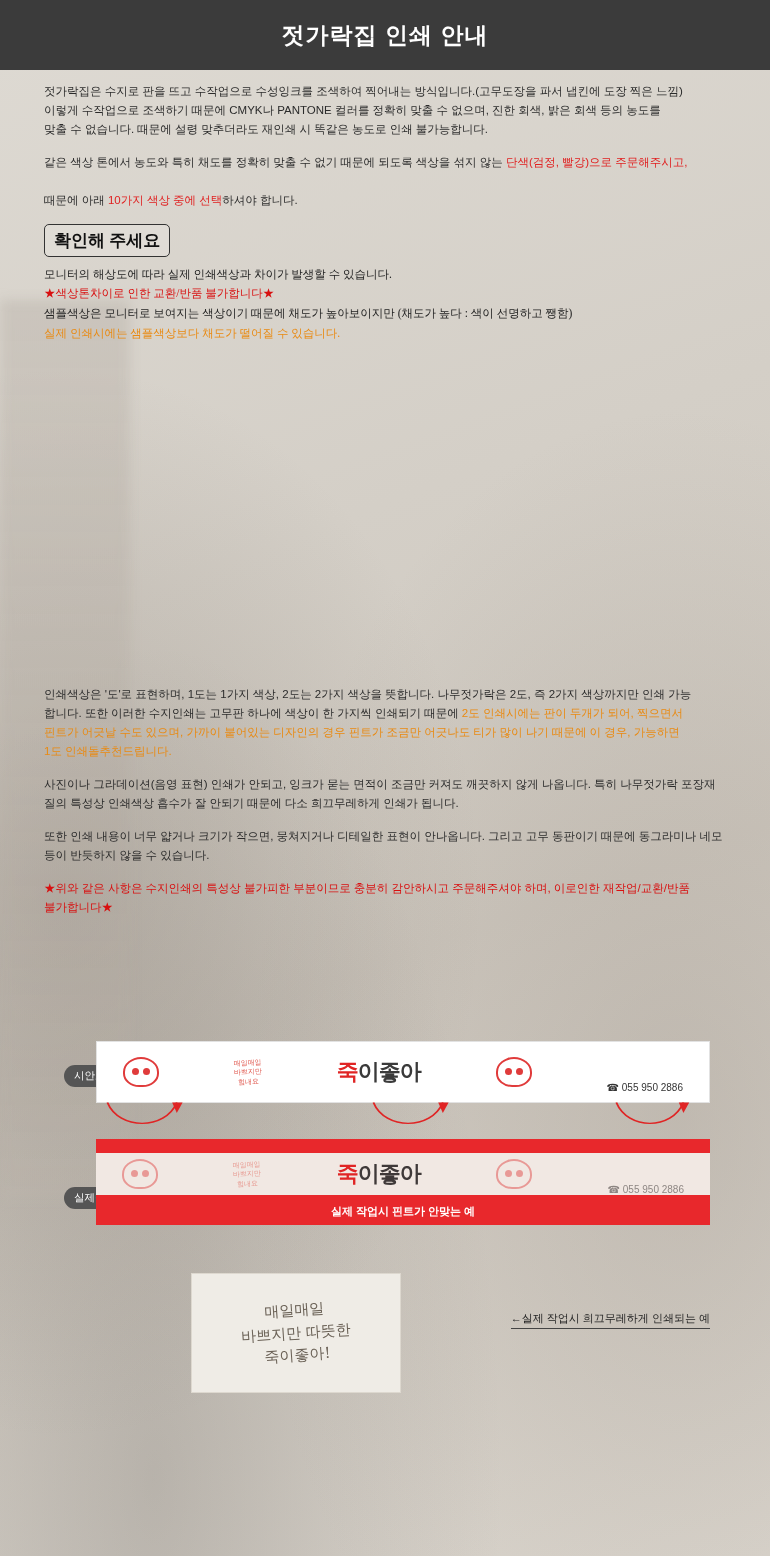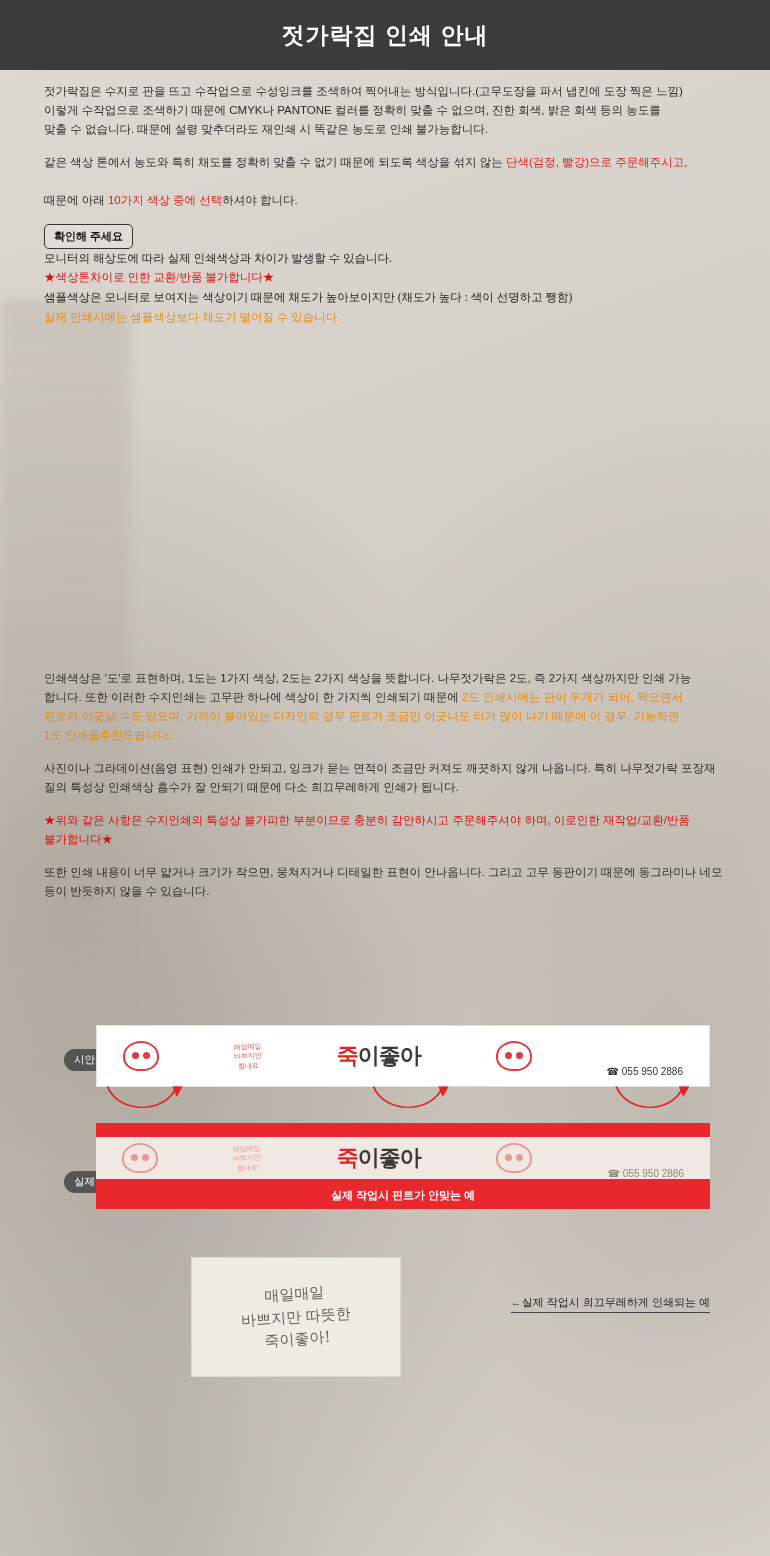--- a/index.html
+++ b/index.html
@@ -61,24 +61,26 @@
   }
   .blk1 { margin-top: 36px; }
   .red { color: #e02020; }
   .dred { color: #d81010; }
 
   .notice-badge {
     display: inline-block;
     border: 1.5px solid #333;
     border-radius: 5px;
     padding: 4px 9px;
-    font-size: 11px;
+    font-size: 17px;
     font-weight: bold;
     color: #111;
     background: rgba(255,255,255,0.18);
+    margin-bottom: 8px;
+    font-family: Liberation Serif, serif;
   }
   .notice-lines { font-size: 11.5px; line-height: 1.62; }
   .notice-lines div { margin-bottom: 1px; font-family: Liberation Serif, serif; }
 
   
   .panel {
     background: #fafafa;
     border-radius: 9px;
     margin: 28px 18px 0 18px;
     padding: 20px 26px 26px 26px;
@@ -321,25 +323,25 @@
 </div>
 
 <div class="content midtext">
   <p class="para">
     <span>인쇄색상은 '도'로 표현하며, 1도는 1가지 색상, 2도는 2가지 색상을 뜻합니다. 나무젓가락은 2도, 즉 2가지 색상까지만 인쇄 가능</span><br>
     <span>합니다. 또한 이러한 수지인쇄는 고무판 하나에 색상이 한 가지씩 인쇄되기 때문에 </span><span class="orange">2도 인쇄시에는 판이 두개가 되어, 찍으면서</span><br>
     <span class="orange">핀트가 어긋날 수도 있으며, 가까이 붙어있는 디자인의 경우 핀트가 조금만 어긋나도 티가 많이 나기 때문에 이 경우, 가능하면</span><br>
     <span class="orange">1도 인쇄돌추천드립니다.</span>
   </p>
   <p class="para">사진이나 그라데이션(음영 표현) 인쇄가 안되고, 잉크가 묻는 면적이 조금만 커져도 깨끗하지 않게 나옵니다. 특히 나무젓가락 포장재질의 특성상 인쇄색상 흡수가 잘 안되기 때문에 다소 희끄무레하게 인쇄가 됩니다.</p>
+  <p class="para">또한 인쇄 내용이 너무 얇거나 크기가 작으면, 뭉쳐지거나 디테일한 표현이 안나옵니다. 그리고 고무 동판이기 때문에 동그라미나 네모 등이 반듯하지 않을 수 있습니다.</p>
   <p class="para">
     <span class="dred">★위와 같은 사항은 수지인쇄의 특성상 불가피한 부분이므로 충분히 감안하시고 주문해주셔야 하며, 이로인한 재작업/교환/반품</span><br>
     <span class="dred">불가합니다★</span>
   </p>
-  <p class="para">또한 인쇄 내용이 너무 얇거나 크기가 작으면, 뭉쳐지거나 디테일한 표현이 안나옵니다. 그리고 고무 동판이기 때문에 동그라미나 네모 등이 반듯하지 않을 수 있습니다.</p>
 </div>
 
 <div class="panel2">
   <div class="panel2-title">[수지인쇄 이해를 돕기 위한 예시 이미지]</div>
 
   <div class="demo-wrap">
     <div class="tag tag-a">시안요청</div>
     <div class="tag tag-b">실제작업</div>
 
     <div class="band">

